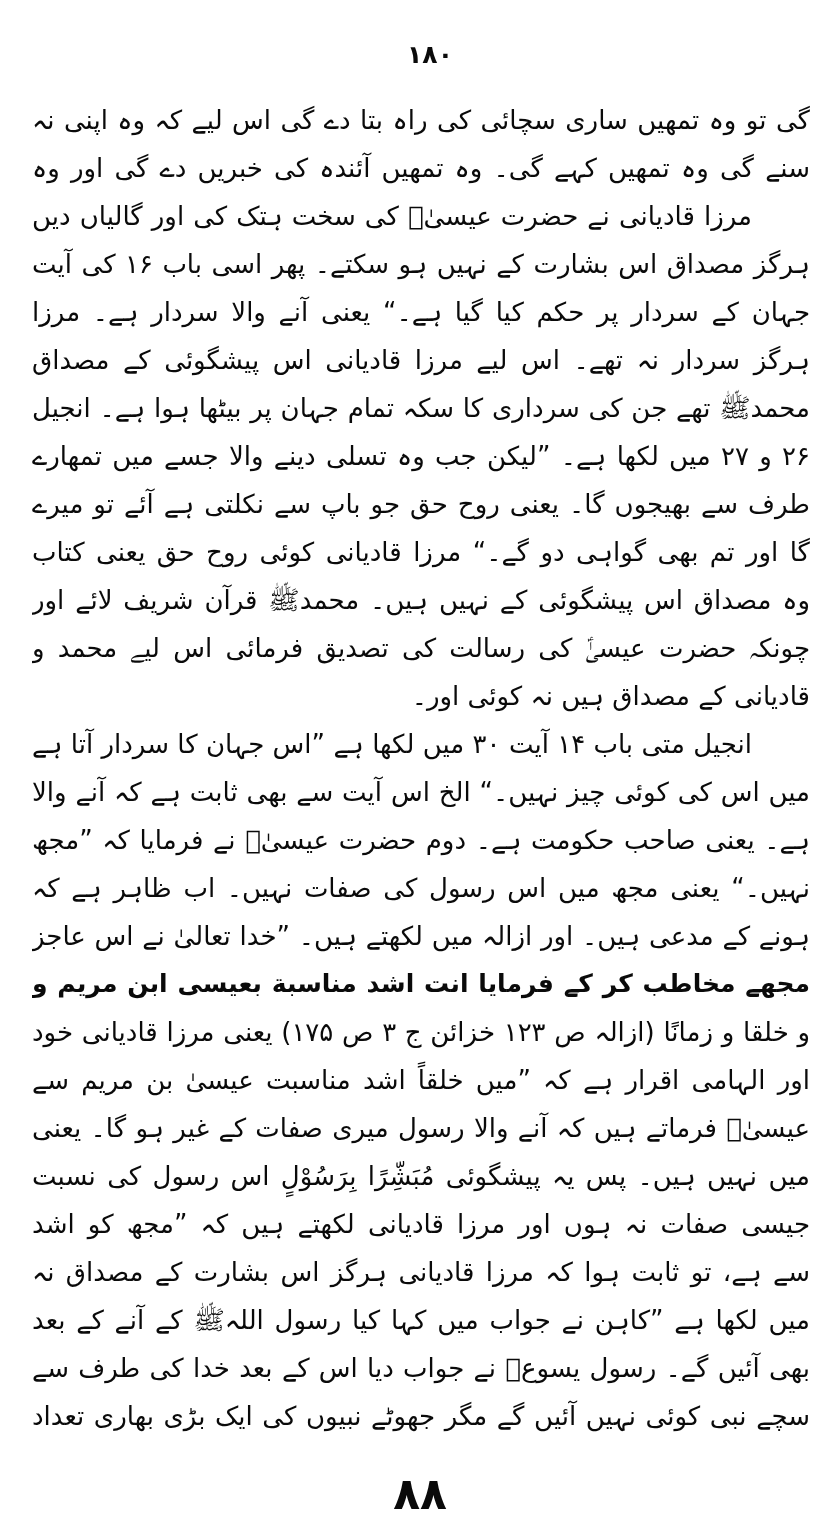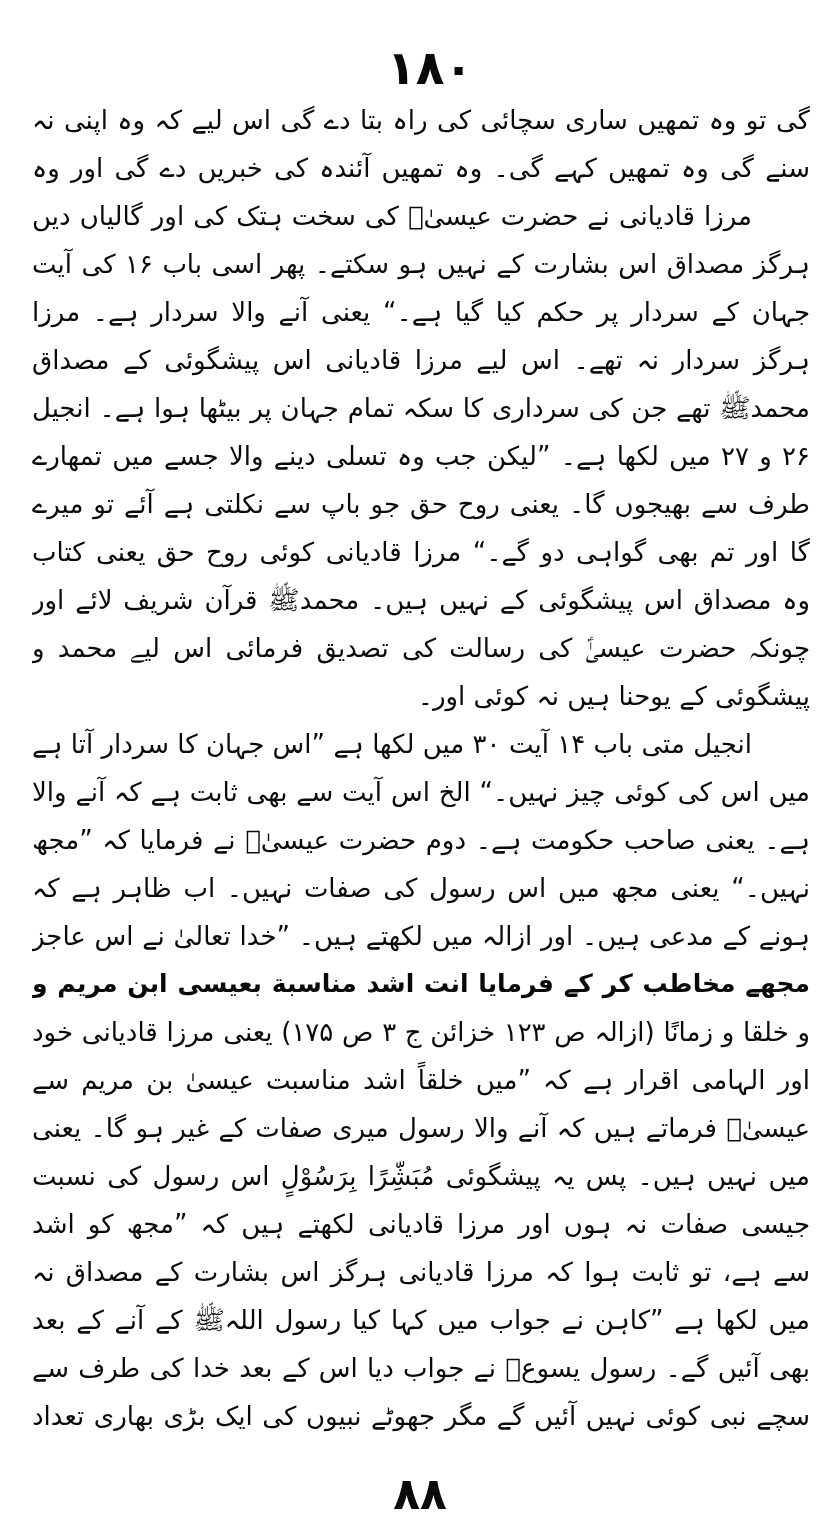--- a/index.html
+++ b/index.html
@@ -21,21 +21,21 @@
   .page-number {
     position: absolute;
     left: 0;
     right: 0;
     text-align: center;
     font-weight: bold;
     direction: rtl;
   }
   .page-number.top {
     top: 40px;
-    font-size: 47px;
+    font-size: 25px;
     letter-spacing: 2px;
     margin-left: 20px;
   }
   .page-number.bottom {
     top: 1468px;
     font-size: 44px;
     letter-spacing: 3px;
   }
   .text-block {
     position: absolute;
@@ -87,21 +87,21 @@
       <div class="line indent">مرزا قادیانی نے حضرت عیسیٰؑ کی سخت ہتک کی اور گالیاں دیں اس لیے وہ</div>
       <div class="line">ہرگز مصداق اس بشارت کے نہیں ہو سکتے۔ پھر اسی باب ۱۶ کی آیت ۱۱ میں ہے۔ ”اس</div>
       <div class="line">جہان کے سردار پر حکم کیا گیا ہے۔“ یعنی آنے والا سردار ہے۔ مرزا قادیانی رعیت تھے</div>
       <div class="line">ہرگز سردار نہ تھے۔ اس لیے مرزا قادیانی اس پیشگوئی کے مصداق نہیں۔ سردار حضرت</div>
       <div class="line">محمدﷺ تھے جن کی سرداری کا سکہ تمام جہان پر بیٹھا ہوا ہے۔ انجیل یوحنا باب ۱۵ آیت</div>
       <div class="line">۲۶ و ۲۷ میں لکھا ہے۔ ”لیکن جب وہ تسلی دینے والا جسے میں تمھارے لیے باپ کی</div>
       <div class="line">طرف سے بھیجوں گا۔ یعنی روح حق جو باپ سے نکلتی ہے آئے تو میرے لیے گواہی دے</div>
       <div class="line">گا اور تم بھی گواہی دو گے۔“ مرزا قادیانی کوئی روح حق یعنی کتاب نہیں لائے اس واسطے</div>
       <div class="line">وہ مصداق اس پیشگوئی کے نہیں ہیں۔ محمدﷺ قرآن شریف لائے اور قرآن شریف نے</div>
       <div class="line">چونکہ حضرت عیسیٰؑ کی رسالت کی تصدیق فرمائی اس لیے محمد و احمد رسول اللہ ﷺ اس</div>
-      <div class="line short">پیشگوئی کے یوحنا ہیں نہ کوئی اور۔</div>
+      <div class="line short">قادیانی کے مصداق ہیں نہ کوئی اور۔</div>
     </div>
 
     <div class="para">
       <div class="line indent">انجیل متی باب ۱۴ آیت ۳۰ میں لکھا ہے ”اس جہان کا سردار آتا ہے اور مجھ</div>
       <div class="line">میں اس کی کوئی چیز نہیں۔“ الخ اس آیت سے بھی ثابت ہے کہ آنے والا رسول سردار</div>
       <div class="line">ہے۔ یعنی صاحب حکومت ہے۔ دوم حضرت عیسیٰؑ نے فرمایا کہ ”مجھ میں اس کی کوئی بات</div>
       <div class="line">نہیں۔“ یعنی مجھ میں اس رسول کی صفات نہیں۔ اب ظاہر ہے کہ مرزا قادیانی مسیح موعود</div>
       <div class="line">ہونے کے مدعی ہیں۔ اور ازالہ میں لکھتے ہیں۔ ”خدا تعالیٰ نے اس عاجز کو بھیجا ہے اور</div>
       <div class="line bold">مجھے مخاطب کر کے فرمایا انت اشد مناسبة بعیسی ابن مریم و اشبہ الناس بہ خلقا</div>
       <div class="line">و خلقا و زمانًا (ازالہ ص ۱۲۳ خزائن ج ۳ ص ۱۷۵) یعنی مرزا قادیانی خود اقرار کرتے ہیں</div>

